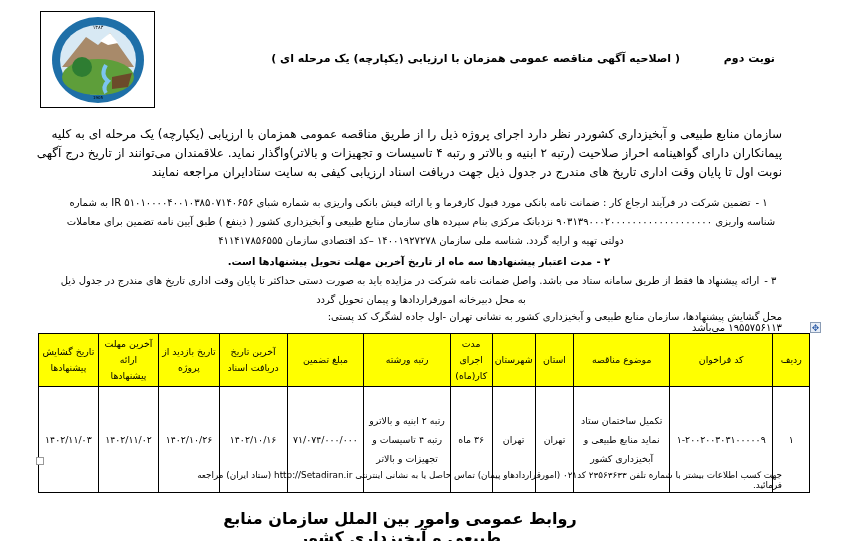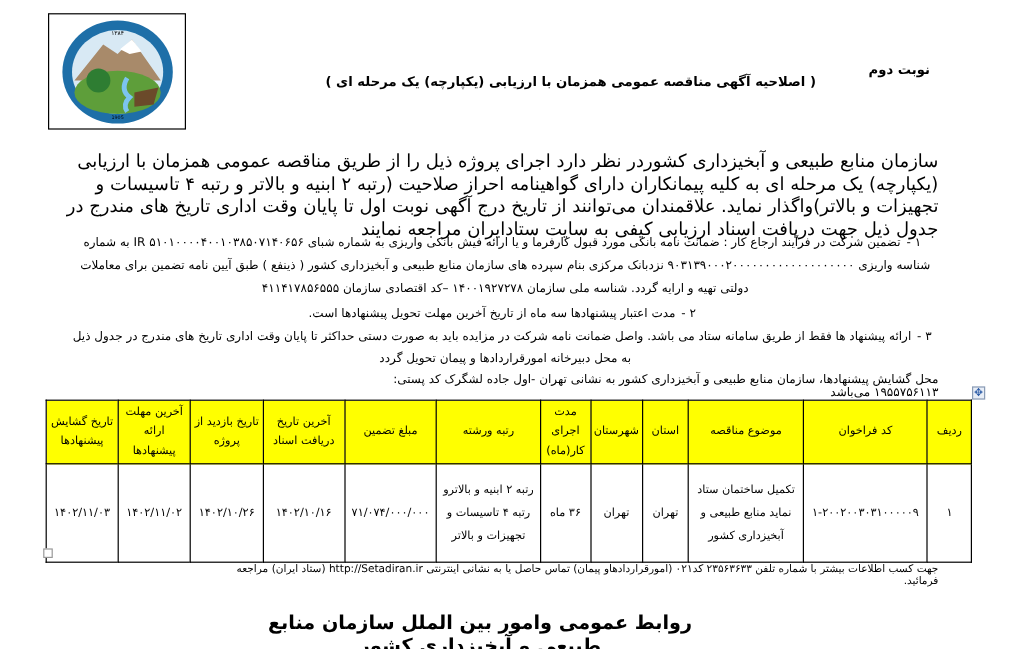--- a/index.html
+++ b/index.html
@@ -5,37 +5,37 @@
     html, body { margin:0; padding:0; background:#ffffff; }
     body { width:842px; height:541px; position:relative; overflow:hidden;
            font-family:"DejaVu Sans", sans-serif; color:#000; }
     .rtl { direction:rtl; unicode-bidi:embed; }
     .logo { position:absolute; left:40px; top:11px; width:115px; height:97px;
             border:1px solid #000; box-sizing:border-box; background:#fff;
             display:flex; align-items:center; justify-content:center; }
     .round { position:absolute; left:715px; top:52px; width:60px; text-align:right;
              font-size:11px; font-weight:bold; }
     .title { position:absolute; left:260px; top:52px; width:420px; text-align:right;
-             font-size:11px; font-weight:bold;margin-top:10px; }
-    .intro { position:absolute; left:30px; top:125px; width:752px; font-size:15px;
+             font-size:11px; font-weight:bold; }
+    .intro { position:absolute; left:30px; top:125px; width:752px; font-size:12px;
              line-height:19px; text-align:right; }
     .item { position:absolute; font-size:10px; line-height:19px; text-align:center; }
     .item .num { display:inline-block; width:22px; }
     .note { position:absolute; font-size:10px; text-align:right; }
     .move-handle { position:absolute; left:810px; top:322px; width:11px; height:11px;
                    border:1px solid #8a9cb5; background:#e8eef7; color:#2f5ea8;
                    font-size:9px; line-height:11px; text-align:center; box-sizing:border-box; }
     .resize-handle { position:absolute; left:36px; top:457px; width:6px; height:6px;
                      border:1px solid #999; background:#fff; }
     table.tender { position:absolute; left:38px; top:333px; width:772px;
                    border-collapse:collapse; direction:rtl; font-size:9.4px; }
     table.tender th { background:#ffff00; font-weight:normal; border:1px solid #000;
                       height:52px; padding:0 2px; line-height:16px; }
     table.tender td { border:1px solid #000; height:73px; text-align:center;
-                      padding:4px 3px; line-height:19px; }
+                      padding:16px 3px; line-height:19px; }
     .footer1 { position:absolute; left:170px; top:470px; width:612px; font-size:8.8px; }
     .footer2 { position:absolute; left:200px; top:497px; width:400px; font-size:16px; font-weight:bold; text-align:center;margin-top:12px; }
     a.link { color:#000; text-decoration:none; font-family:"DejaVu Sans", sans-serif; }
   </style>
 </head>
 <body>
 
 <div class="logo">
   <svg width="100" height="90" viewBox="0 0 100 90">
     <ellipse cx="50" cy="45" rx="46" ry="43" fill="#1e6fa8"></ellipse>
@@ -52,21 +52,21 @@
 </div>
 
 <div class="round rtl">نوبت دوم</div>
 <div class="title rtl">( اصلاحیه آگهی مناقصه عمومی همزمان با ارزیابی (یکپارچه) یک مرحله ای )</div>
 
 <div class="intro rtl">سازمان منابع طبیعی و آبخیزداری کشوردر نظر دارد اجرای پروژه  ذیل را از طریق مناقصه عمومی همزمان با ارزیابی (یکپارچه) یک مرحله ای به کلیه پیمانکاران دارای گواهینامه احراز صلاحیت (رتبه ۲ ابنیه و بالاتر و رتبه ۴ تاسیسات و تجهیزات و بالاتر)واگذار نماید. علاقمندان می‌توانند از تاریخ درج آگهی نوبت اول تا پایان وقت اداری تاریخ های مندرج در جدول ذیل جهت دریافت اسناد ارزیابی کیفی به سایت ستادایران مراجعه نمایند</div>
 
 <div class="item rtl" style="left:60px; top:193px; width:722px;">
   <span class="num">۱ -</span><span>تضمین شرکت در فرآیند ارجاع کار : ضمانت نامه بانکی مورد قبول کارفرما و یا ارائه فیش بانکی واریزی به شماره شبای  IR ۵۱۰۱۰۰۰۰۴۰۰۱۰۳۸۵۰۷۱۴۰۶۵۶ به شماره شناسه واریزی ۹۰۳۱۳۹۰۰۰۲۰۰۰۰۰۰۰۰۰۰۰۰۰۰۰۰۰۰۰ نزدبانک مرکزی بنام سپرده های سازمان منابع طبیعی و آبخیزداری کشور ( ذینفع ) طبق آیین نامه تضمین برای معاملات دولتی تهیه و ارایه گردد. شناسه ملی سازمان  ۱۴۰۰۱۹۲۷۲۷۸ –کد اقتصادی سازمان  ۴۱۱۴۱۷۸۵۶۵۵۵</span>
 </div>
-<div class="item rtl" style="left:60px; top:252px; width:722px;">
+<div class="item rtl" style="left:60px; top:252px; width:722px;font-weight:bold;">
   <span class="num">۲ -</span><span>مدت اعتبار پیشنهادها سه ماه از تاریخ آخرین مهلت تحویل پیشنهادها است.</span>
 </div>
 <div class="item rtl" style="left:60px; top:271px; width:722px;">
   <span class="num">۳ -</span><span>ارائه پیشنهاد ها  فقط از طریق سامانه ستاد می باشد. واصل ضمانت نامه شرکت در مزایده باید به صورت دستی حداکثر تا  پایان وقت اداری تاریخ های مندرج در جدول ذیل به محل دبیرخانه امورقراردادها و پیمان تحویل گردد</span>
 </div>
 
 <div class="note rtl" style="left:300px; top:311px; width:482px;">محل گشایش پیشنهادها، سازمان منابع طبیعی و آبخیزداری کشور به نشانی تهران -اول جاده لشگرک کد پستی: ۱۹۵۵۷۵۶۱۱۳ می‌باشد</div>
 
 <div class="move-handle">✥</div>
 

